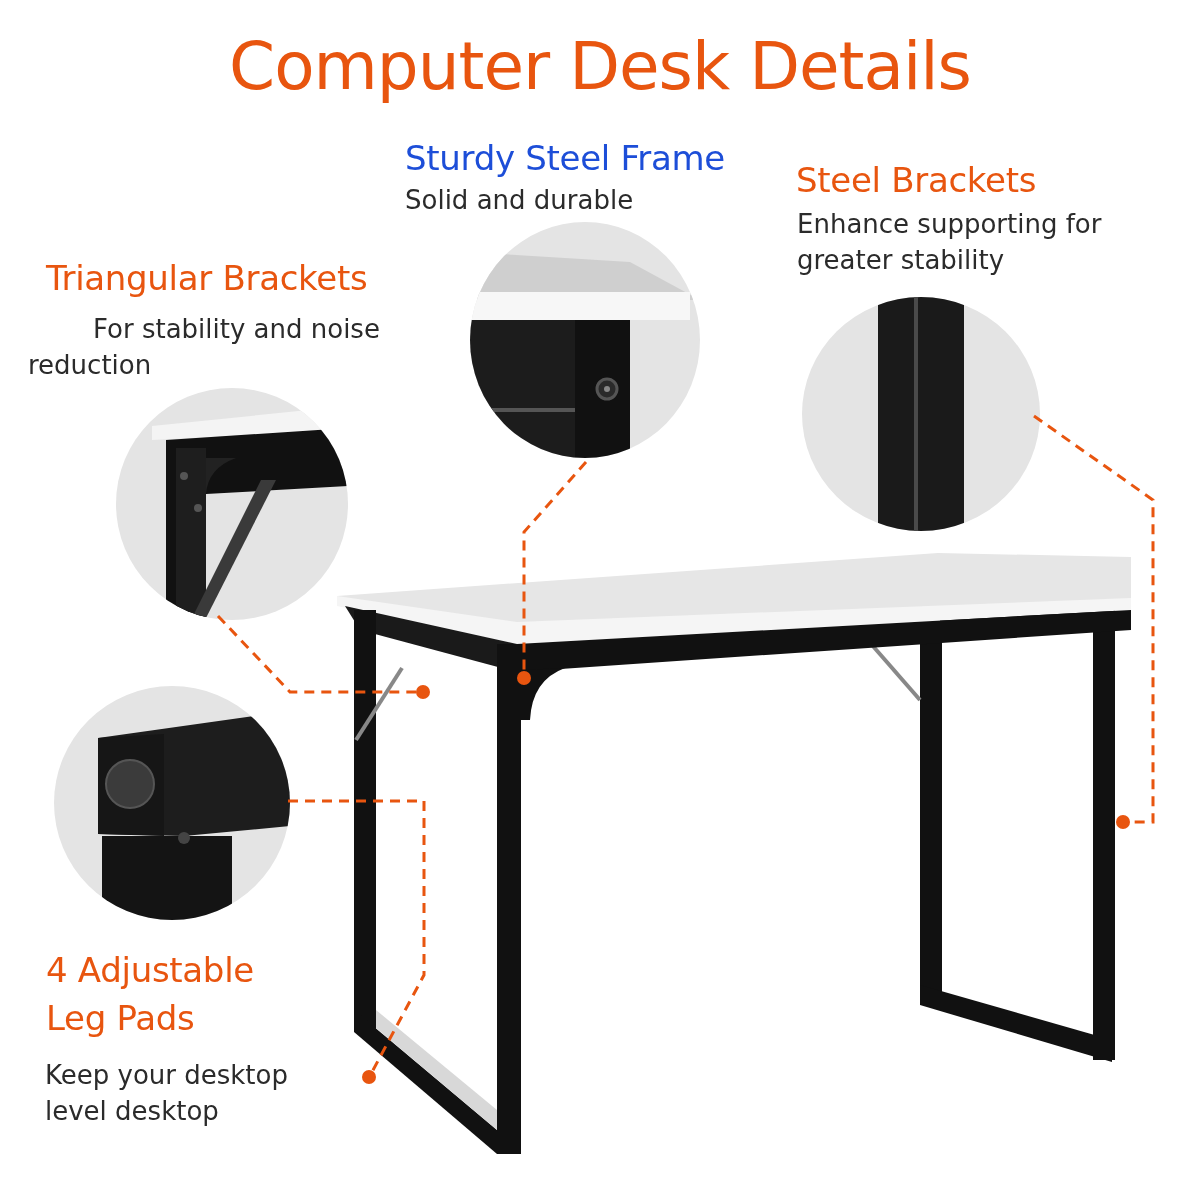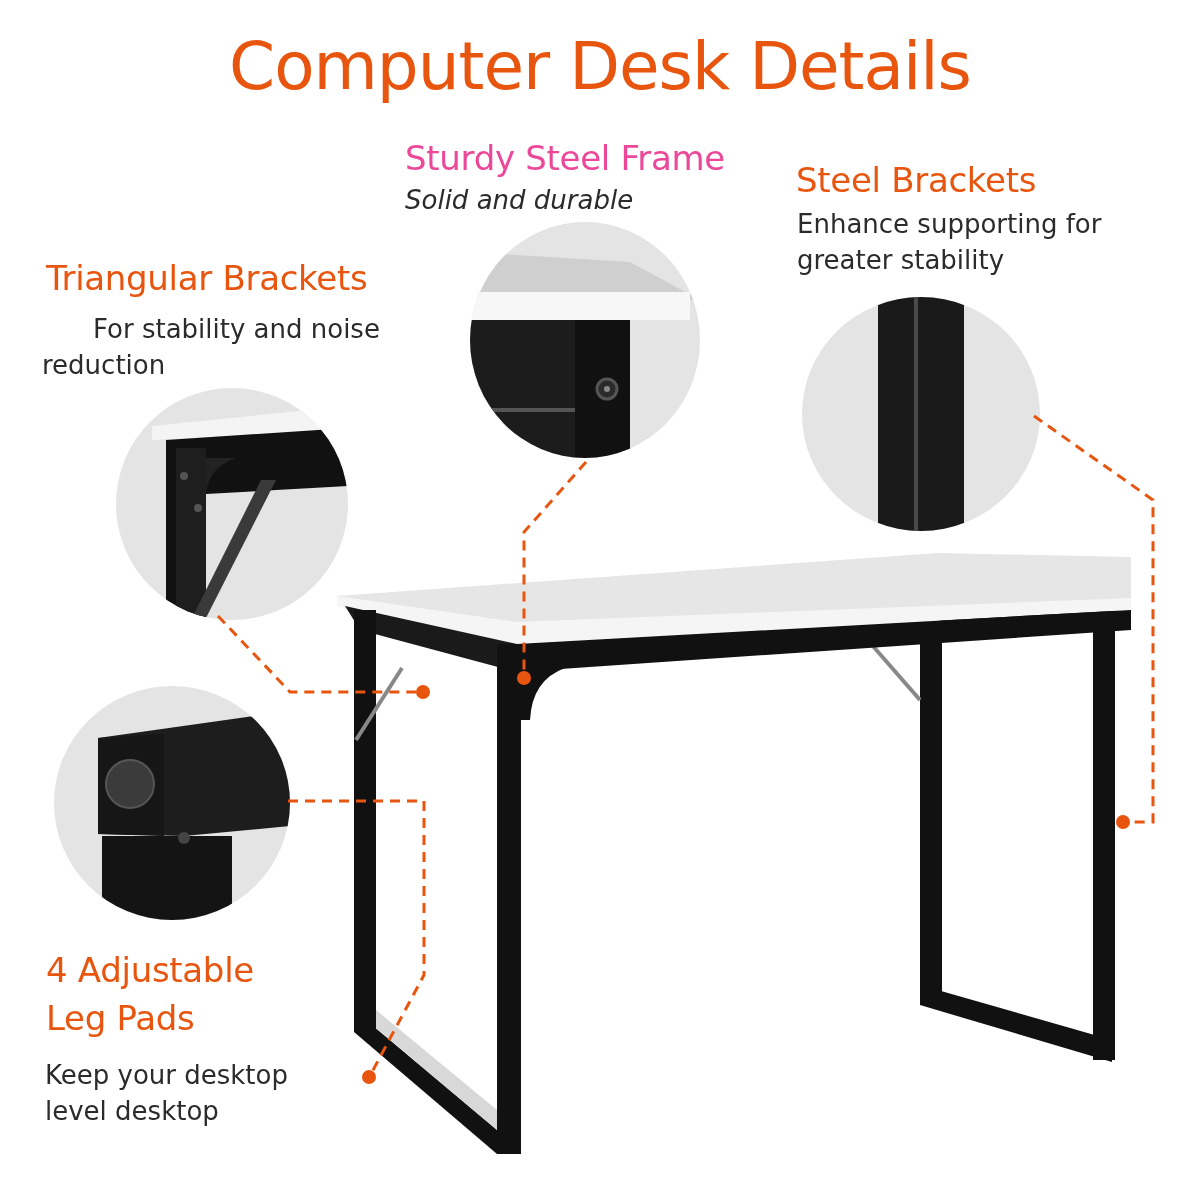--- a/index.html
+++ b/index.html
@@ -8,30 +8,30 @@
   .feat-title { position:absolute; font-size:34px; line-height:44px; font-weight:400; letter-spacing:-0.3px; }
   .feat-desc { position:absolute; font-size:26px; line-height:36px; color:#2b2b2b; }
   .circle { position:absolute; border-radius:50%; background:#e4e4e4; overflow:hidden; }
   svg.art { position:absolute; left:0; top:0; }
 </style>
 </head>
 <body>
 
 <div class="title" style="color:#e8550f;">Computer Desk Details</div>
 
-<div class="feat-title" style="left:405px; top:136px; color:#ec4899;">Sturdy Steel Frame</div>
-<div class="feat-desc" style="left:405px; top:182px;font-style:italic;">Solid and durable</div>
+<div class="feat-title" style="left:405px; top:136px; color:#1d4ed8;">Sturdy Steel Frame</div>
+<div class="feat-desc" style="left:405px; top:182px;">Solid and durable</div>
 
 <div class="feat-title" style="left:796px; top:158px; color:#e8550f;">Steel Brackets</div>
 <div class="feat-desc" style="left:797px; top:206px;">Enhance supporting for</div>
 <div class="feat-desc" style="left:797px; top:242px;">greater stability</div>
 
 <div class="feat-title" style="left:46px; top:256px; color:#e8550f;">Triangular Brackets</div>
 <div class="feat-desc" style="left:46px; top:311px;margin-left:47px;">For stability and noise</div>
-<div class="feat-desc" style="left:42px; top:347px;">reduction</div>
+<div class="feat-desc" style="left:28px; top:347px;">reduction</div>
 
 <div class="feat-title" style="left:46px; top:948px; color:#e8550f;">4 Adjustable</div>
 <div class="feat-title" style="left:46px; top:996px; color:#e8550f;">Leg Pads</div>
 <div class="feat-desc" style="left:45px; top:1057px;">Keep your desktop</div>
 <div class="feat-desc" style="left:45px; top:1093px;">level desktop</div>
 
 <div class="circle" style="left:470px; top:222px; width:230px; height:236px;">
   <svg width="230" height="236" viewBox="0 0 230 236">
     <polygon points="0,30 160,40 230,78 0,78" fill="#cfcfcf"></polygon>
     <rect x="0" y="70" width="220" height="28" fill="#f7f7f7"></rect>

